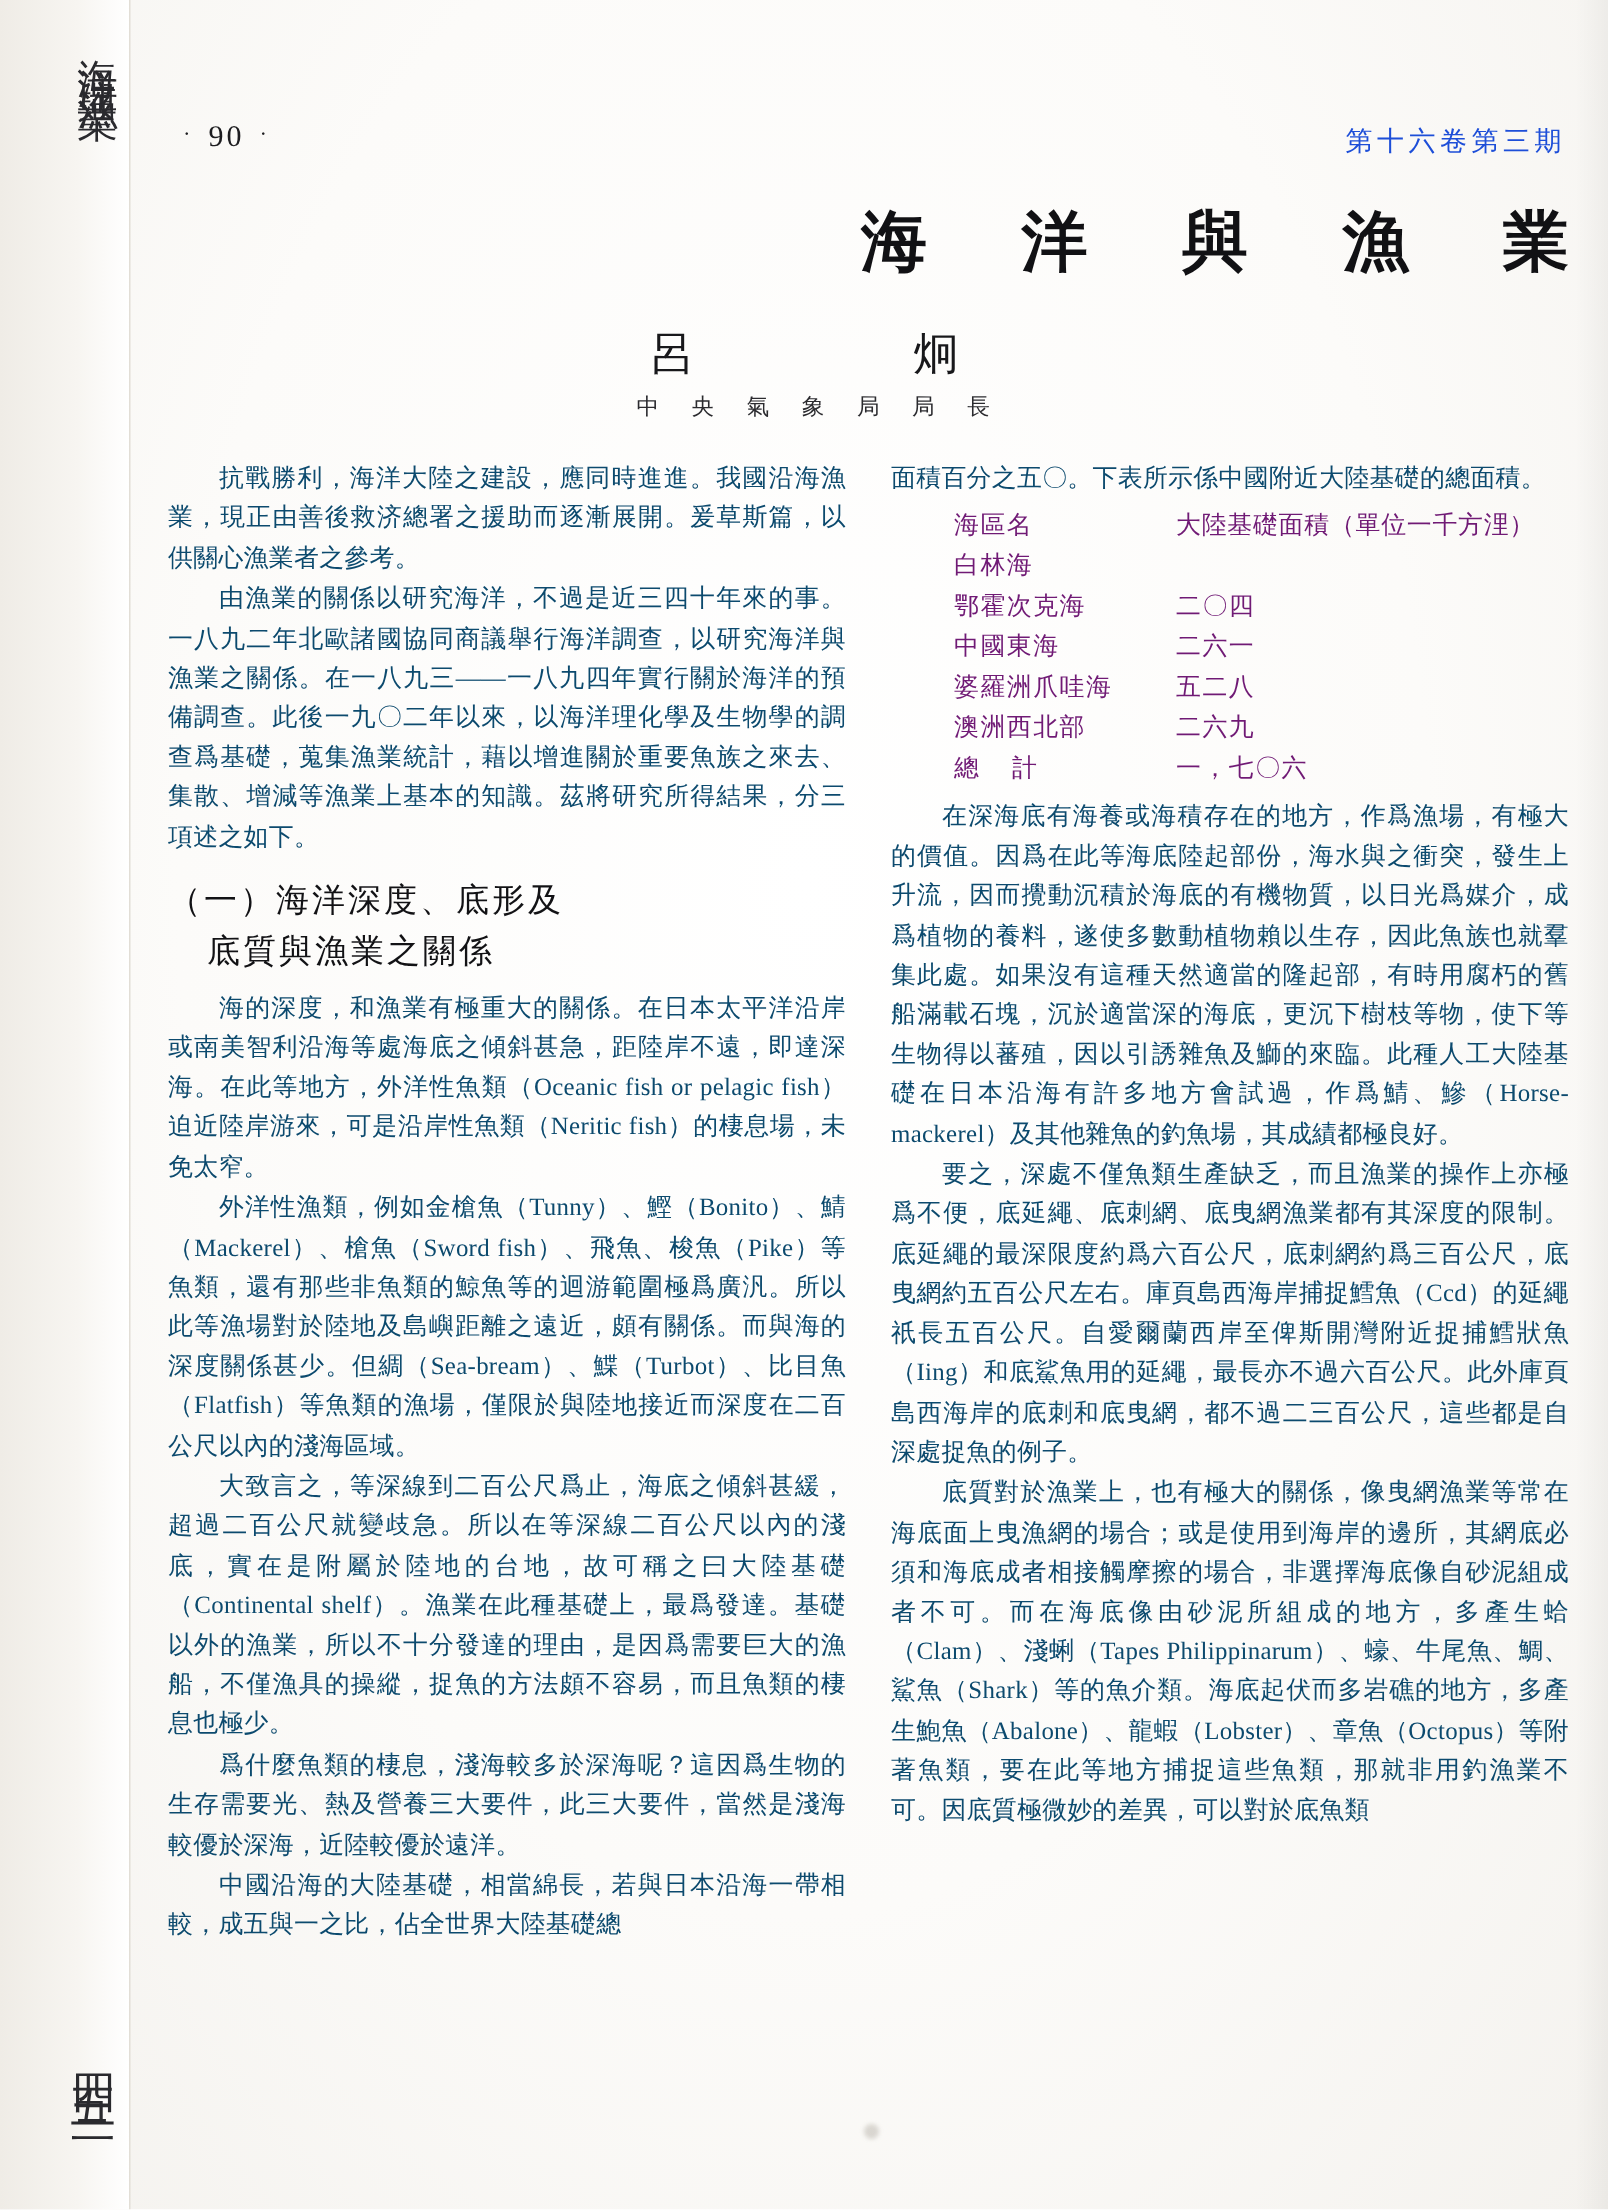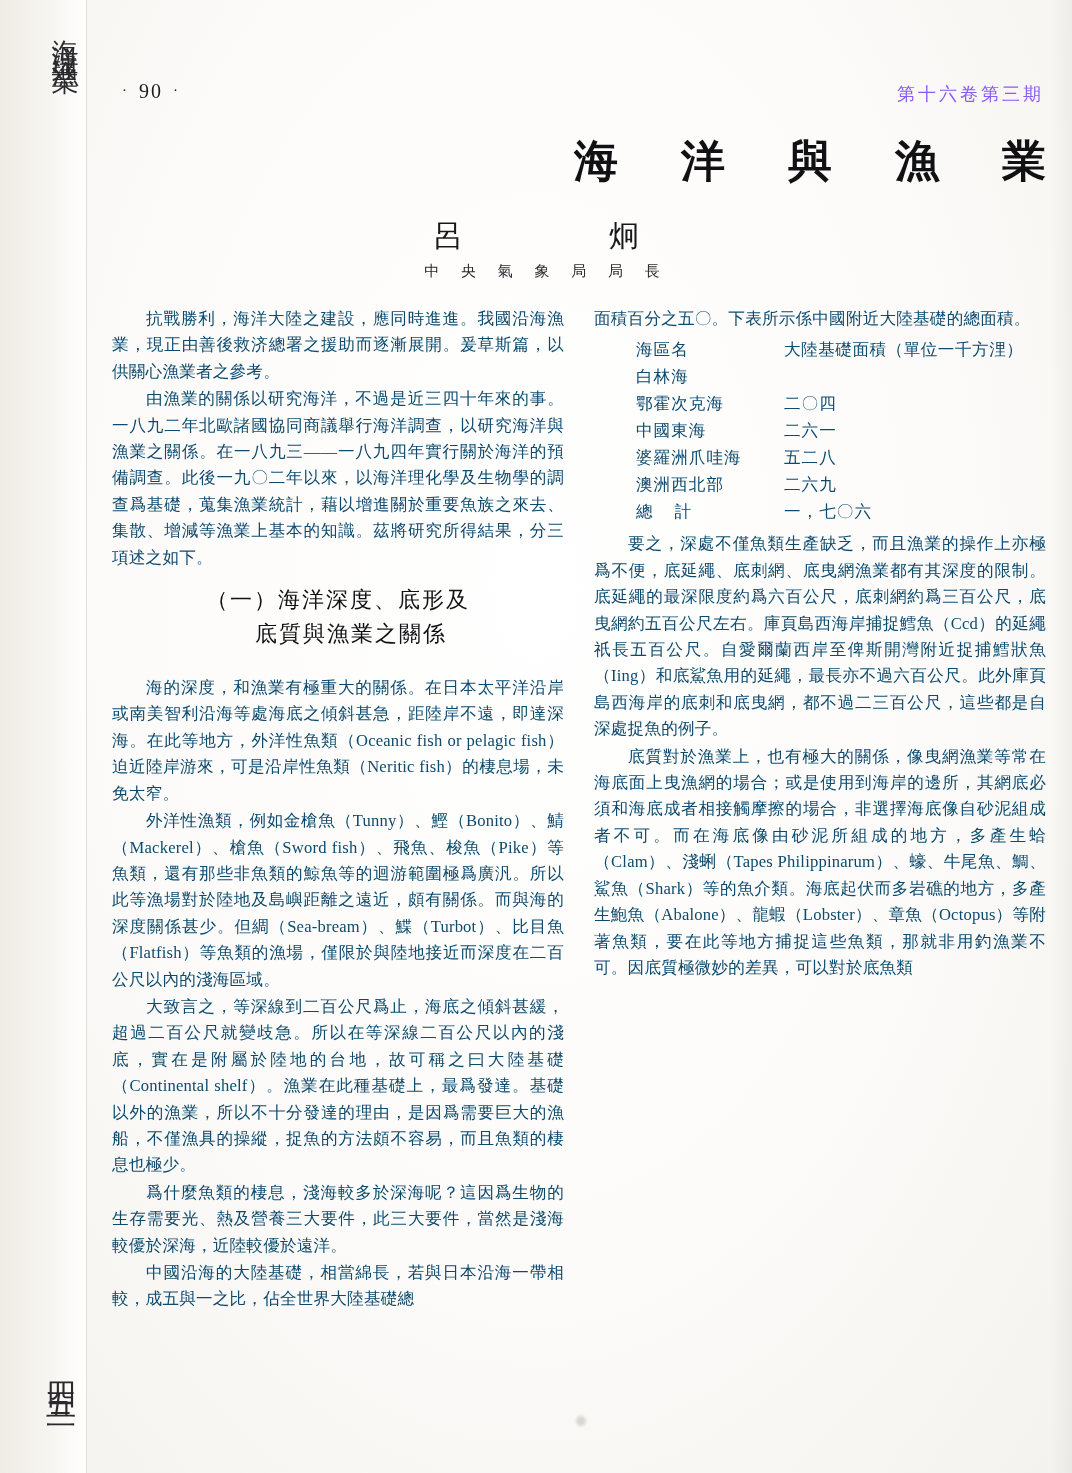--- a/index.html
+++ b/index.html
@@ -81,21 +81,21 @@
     color: #1d1d20;
   }
   .folio .dot { font-size: 15px; padding: 0 10px; vertical-align: 3px; }
 
   .issue {
     position: absolute;
     right: 28px;
     top: 82px;
     font-size: 18px;
     letter-spacing: 3px;
-    color: #8b5cf6;
+    color: #1d4ed8;
   }
 
   
   .title {
     position: absolute;
     left: 0; right: 0;
     top: 132px;
     text-align: right;
     font-size: 44px;
     letter-spacing: 26px;
@@ -142,35 +142,35 @@
     line-height: 26.4px;
     text-align: justify;
     text-justify: inter-character;
     letter-spacing: 0.2px;
     color: #0c4a6e;
   }
   .col p.ind { text-indent: 34px; }
 
   
   .section-head {
-    margin: 12px 0 24px 0;
-    text-align: center;
+    margin: 12px 0 8px 0;
+    text-align: left;
     font-size: 22px;
     line-height: 34px;
     letter-spacing: 2px;
     color: #121215;
   }
   .section-head .l2 { display:block; padding-left: 26px; }
 
   
   .tbl {
     margin: 4px 0 6px 0;
     font-size: 16.6px;
     line-height: 27px;
-    color: #0c4a6e;
+    color: #701a75;
   }
   .tbl .row {
     display: flex;
     padding-left: 42px;
   }
   .tbl .c1 { width: 148px; letter-spacing: 1px; }
   .tbl .c2 { flex: 1; text-align: left; letter-spacing: 1px; }
   .tbl .hdr .c2 { letter-spacing: 0.5px; }
   .tbl .row.total .c1 { letter-spacing: 22px; }
 
@@ -244,18 +244,19 @@
       <div class="row">
         <div class="c1">澳洲西北部</div>
         <div class="c2">二六九</div>
       </div>
       <div class="row total">
         <div class="c1">總計</div>
         <div class="c2">一，七〇六</div>
       </div>
     </div>
 
+    <p class="ind">在深海底有海養或海積存在的地方，作爲漁場，有極大的價值。因爲在此等海底陸起部份，海水與之衝突，發生上升流，因而攪動沉積於海底的有機物質，以日光爲媒介，成爲植物的養料，遂使多數動植物賴以生存，因此魚族也就羣集此處。如果沒有這種天然適當的隆起部，有時用腐朽的舊船滿載石塊，沉於適當深的海底，更沉下樹枝等物，使下等生物得以蕃殖，因以引誘雜魚及鰤的來臨。此種人工大陸基礎在日本沿海有許多地方會試過，作爲鯖、鰺（Horse-mackerel）及其他雜魚的釣魚場，其成績都極良好。</p>
     <p class="ind">要之，深處不僅魚類生產缺乏，而且漁業的操作上亦極爲不便，底延繩、底刺網、底曳網漁業都有其深度的限制。底延繩的最深限度約爲六百公尺，底刺網約爲三百公尺，底曳網約五百公尺左右。庫頁島西海岸捕捉鱈魚（Ccd）的延繩祇長五百公尺。自愛爾蘭西岸至俾斯開灣附近捉捕鱈狀魚（Iing）和底鯊魚用的延繩，最長亦不過六百公尺。此外庫頁島西海岸的底刺和底曳網，都不過二三百公尺，這些都是自深處捉魚的例子。</p>
     <p class="ind">底質對於漁業上，也有極大的關係，像曳網漁業等常在海底面上曳漁網的場合；或是使用到海岸的邊所，其網底必須和海底成者相接觸摩擦的場合，非選擇海底像自砂泥組成者不可。而在海底像由砂泥所組成的地方，多產生蛤（Clam）、淺蜊（Tapes Philippinarum）、蠔、牛尾魚、鯛、鯊魚（Shark）等的魚介類。海底起伏而多岩礁的地方，多產生鮑魚（Abalone）、龍蝦（Lobster）、章魚（Octopus）等附著魚類，要在此等地方捕捉這些魚類，那就非用釣漁業不可。因底質極微妙的差異，可以對於底魚類</p>
   </div>
 </div>
 
 <div class="smudge" style="left:576px; top:1416px;"></div>
 
 </body></html>

